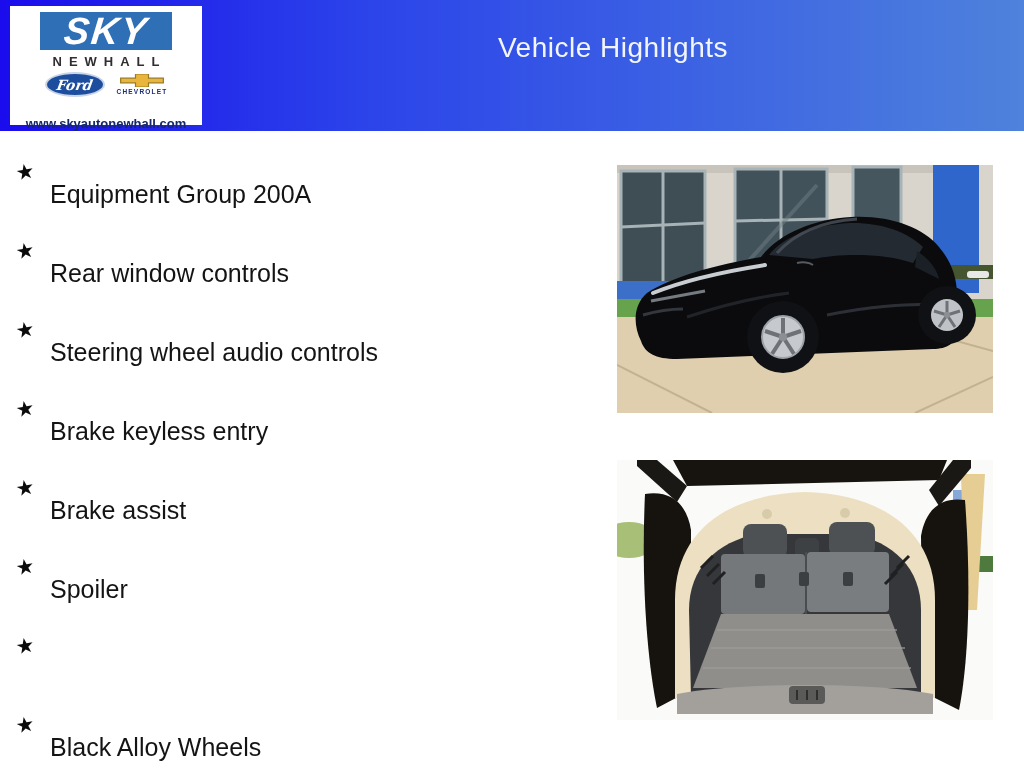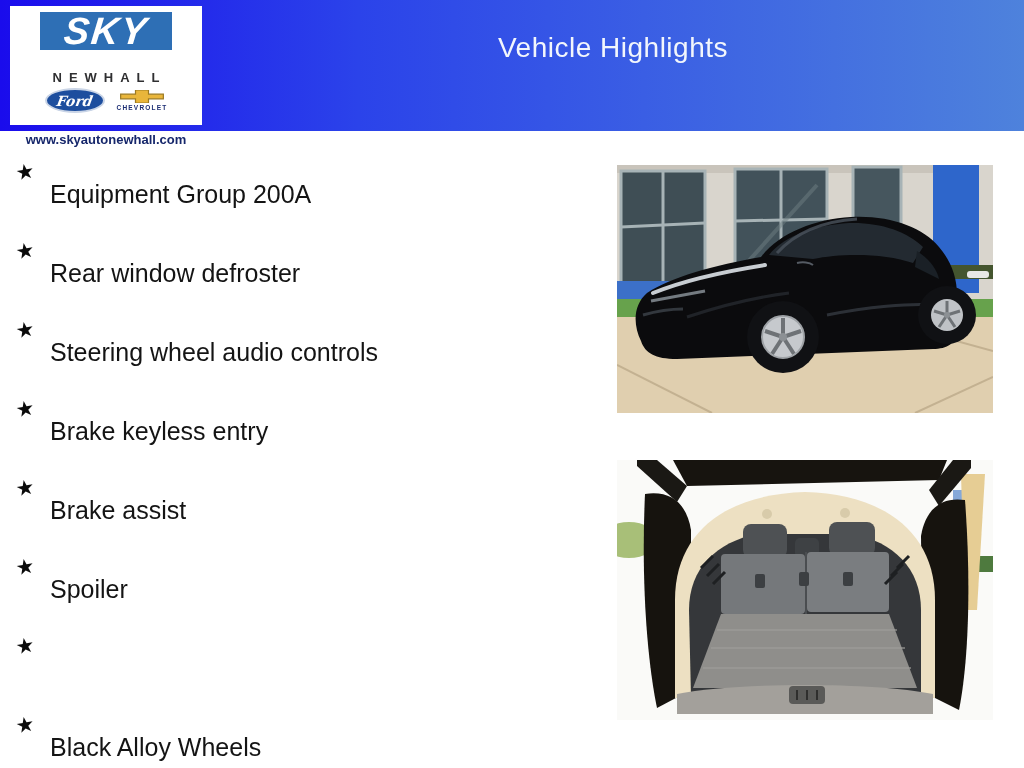--- a/index.html
+++ b/index.html
@@ -37,21 +37,21 @@
   }
   .sky-banner span {
     color: #fff; font-size: 38px; font-weight: bold; font-style: italic;
     letter-spacing: 2px; transform: skewX(-6deg); line-height: 1;
   }
   .sky-shadow {
     width: 146px; height: 7px;
     background: linear-gradient(180deg, #BCC1C7, #8F969D);
   }
   .newhall {
-    margin-top: 20px; font-size: 13px; font-weight: bold;
+    margin-top: 4px; font-size: 13px; font-weight: bold;
     letter-spacing: 7px; padding-left: 7px; color: #2F2F31;
   }
   .brands { display: flex; align-items: center; gap: 12px; margin-top: 3px; height: 26px; }
   .ford-oval {
     width: 60px; height: 25px; background: #1D4E9E;
     border: 2px solid #C9D4E6; border-radius: 50%;
     display: flex; align-items: center; justify-content: center;
   }
   .ford-oval span {
     color: #fff; font-family: "DejaVu Serif", serif;
@@ -112,21 +112,21 @@
   </div>
 </div>
 
 <ul class="features">
   <li>
     <span class="star">★</span>
     <span class="feature-text">Equipment Group 200A</span>
   </li>
   <li>
     <span class="star">★</span>
-    <span class="feature-text">Rear window defroster</span>
+    <span class="feature-text">Rear window controls</span>
   </li>
   <li>
     <span class="star">★</span>
     <span class="feature-text">Steering wheel audio controls</span>
   </li>
   <li>
     <span class="star">★</span>
     <span class="feature-text">Brake keyless entry</span>
   </li>
   <li>

